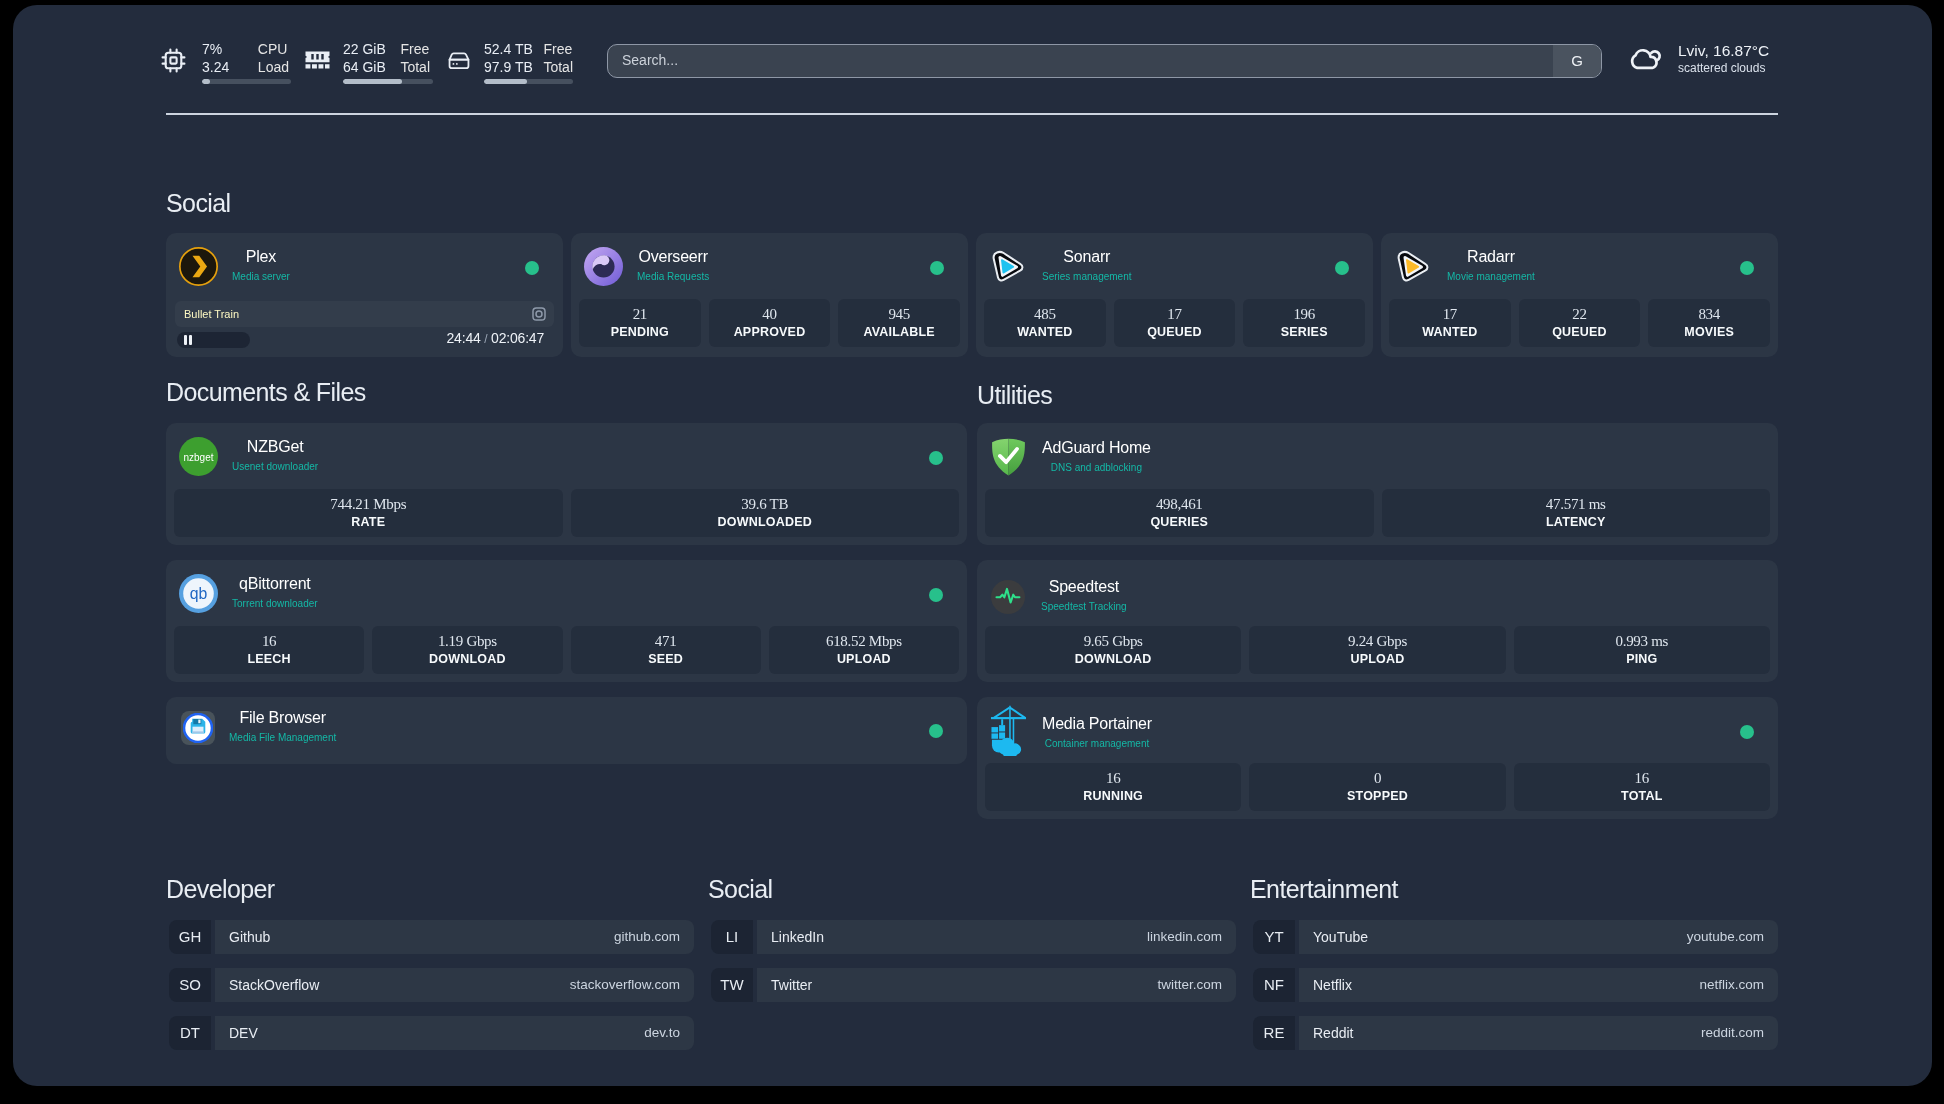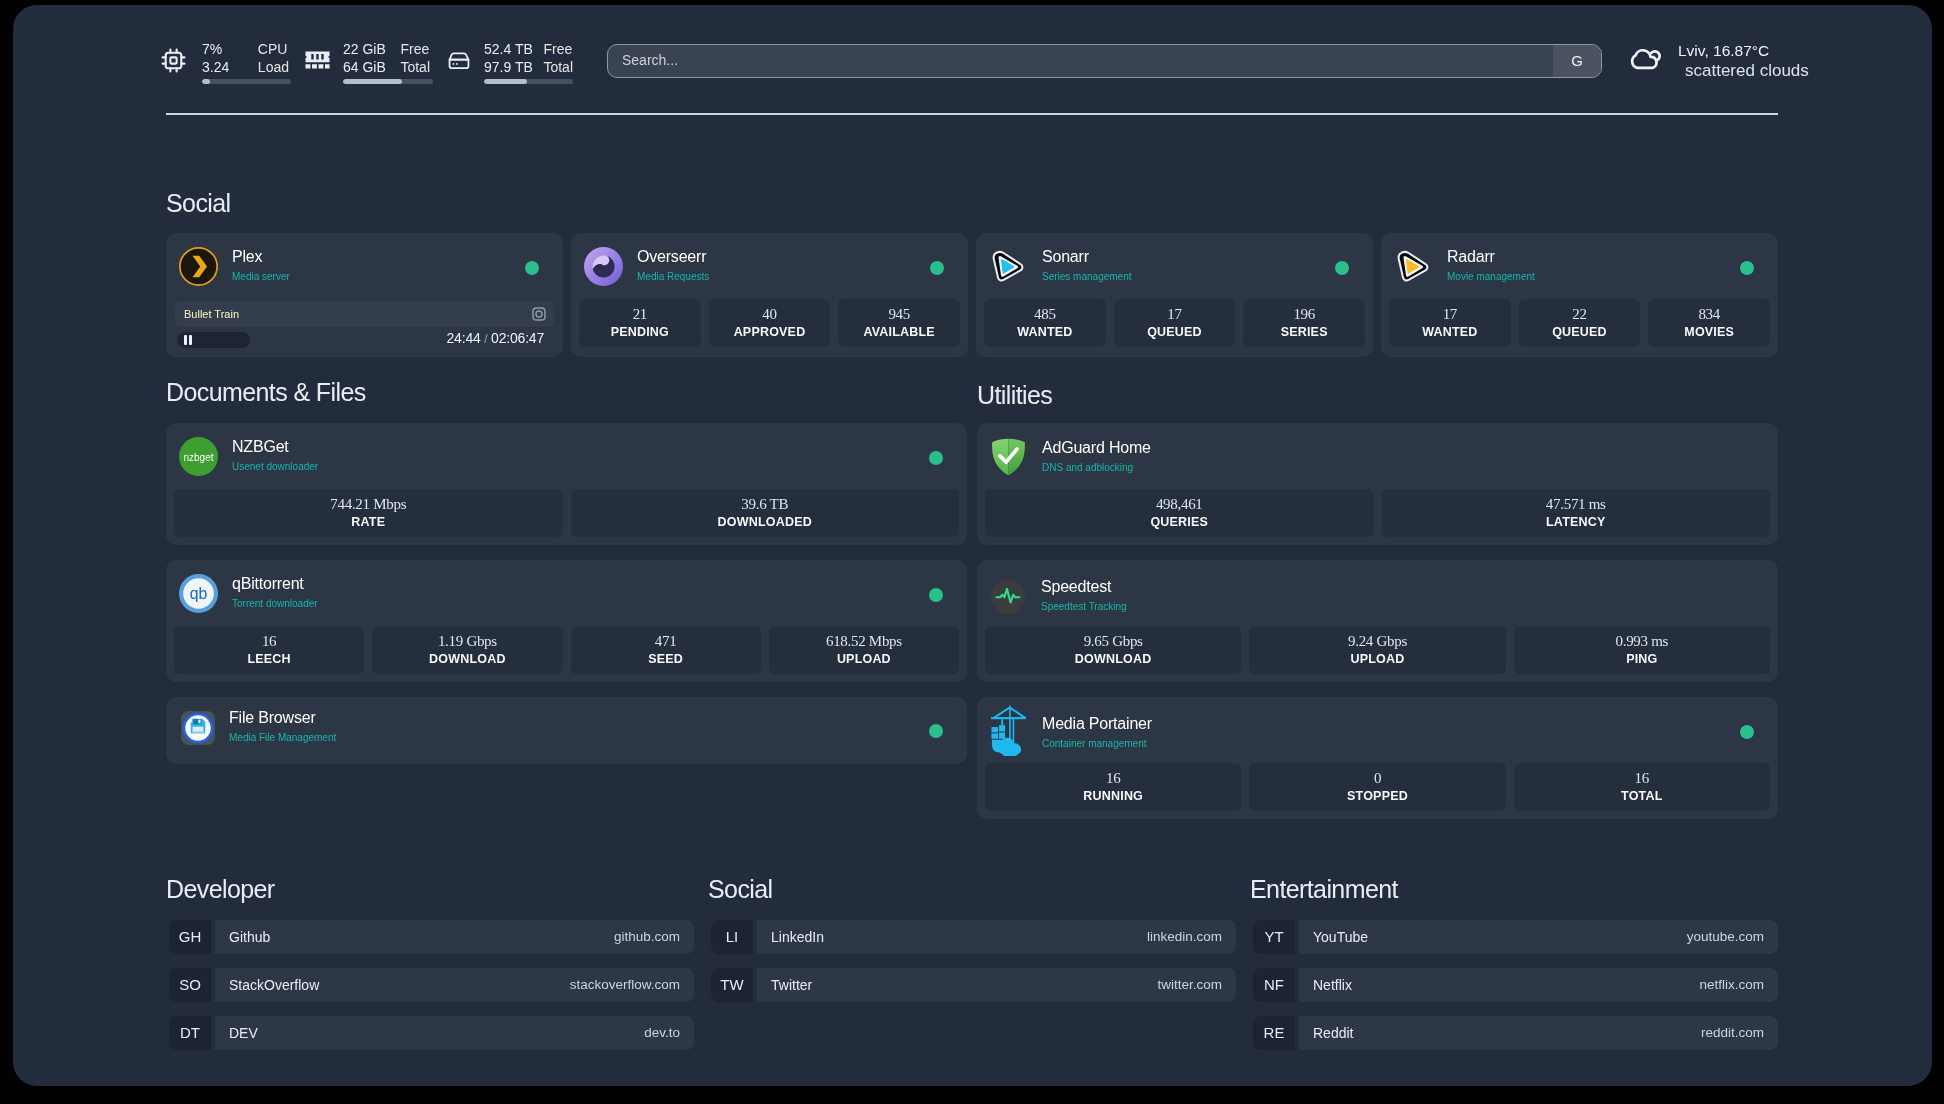--- a/index.html
+++ b/index.html
@@ -13,28 +13,28 @@
   color:#e9eef5; font-size:14px; line-height:18px; white-space:nowrap; }
 .resgrp > div { white-space:nowrap; }
 .resgrp .r { text-align:left; color:#e5e5e5; }
 .pbar { position:absolute; height:5px; border-radius:3px; background:#46505f; overflow:hidden; }
 .pbar > div { height:100%; background:#b3bdc9; border-radius:3px; }
 .search { position:absolute; left:607px; top:44px; width:995px; height:34px;
   background:#3a4350; border:1.5px solid #8e97a6; border-radius:10px; display:flex; overflow:hidden; }
 .search .ph { flex:1; color:#ccd2da; font-size:14px; line-height:31px; padding-left:14px; }
 .search .g { width:48px; background:#4a535f; color:#eef1f5; font-size:15px; text-align:center; line-height:31px; }
 .wx1 { position:absolute; left:1678px; top:42px; color:#eef2f7; font-size:15.5px; }
-.wx2 { position:absolute; left:1678px; top:61px; color:#dbe2ec; font-size:17px;margin-left:7px; }
+.wx2 { position:absolute; left:1678px; top:61px; color:#dbe2ec; font-size:12px; }
 .sep { position:absolute; left:166px; top:113px; width:1612px; height:2px; background:#ccd4df; }
 
 .hdr { position:absolute; color:#e8edf3; font-size:25px; font-weight:400; letter-spacing:-0.6px; }
 .card { position:absolute; background:#2c3645; border-radius:10px; }
 .crow { position:absolute; left:13px; top:14px; display:flex; align-items:center; }
 .cicon { width:39px; height:39px; flex:none; }
-.ctxt { margin-left:14px; }
+.ctxt { margin-left:14px;text-align:center; }
 .ctit { color:#ffffff; font-size:16px; line-height:19px; font-weight:500; letter-spacing:-0.2px; }
 .csub { color:#14b8a6; font-size:10px; line-height:18px; margin-top:2px; }
 .dot { position:absolute; width:14px; height:14px; border-radius:50%; background:#27c08b;
   right:24px; top:28px; }
 .stats { position:absolute; left:8px; right:8px; top:66px; height:48px; display:flex; gap:8px; }
 .sbox { flex:1; background:#242e3d; border-radius:6px; text-align:center; padding-top:5px; }
 .sval { color:#dfe6ee; font-size:15px; line-height:20px; letter-spacing:-0.3px;font-family:Liberation Serif, serif; }
 .slab { color:#f7fafc; font-size:12.5px; font-weight:700; line-height:16px; letter-spacing:0.2px; }
 
 .bm { position:absolute; height:34px; }

